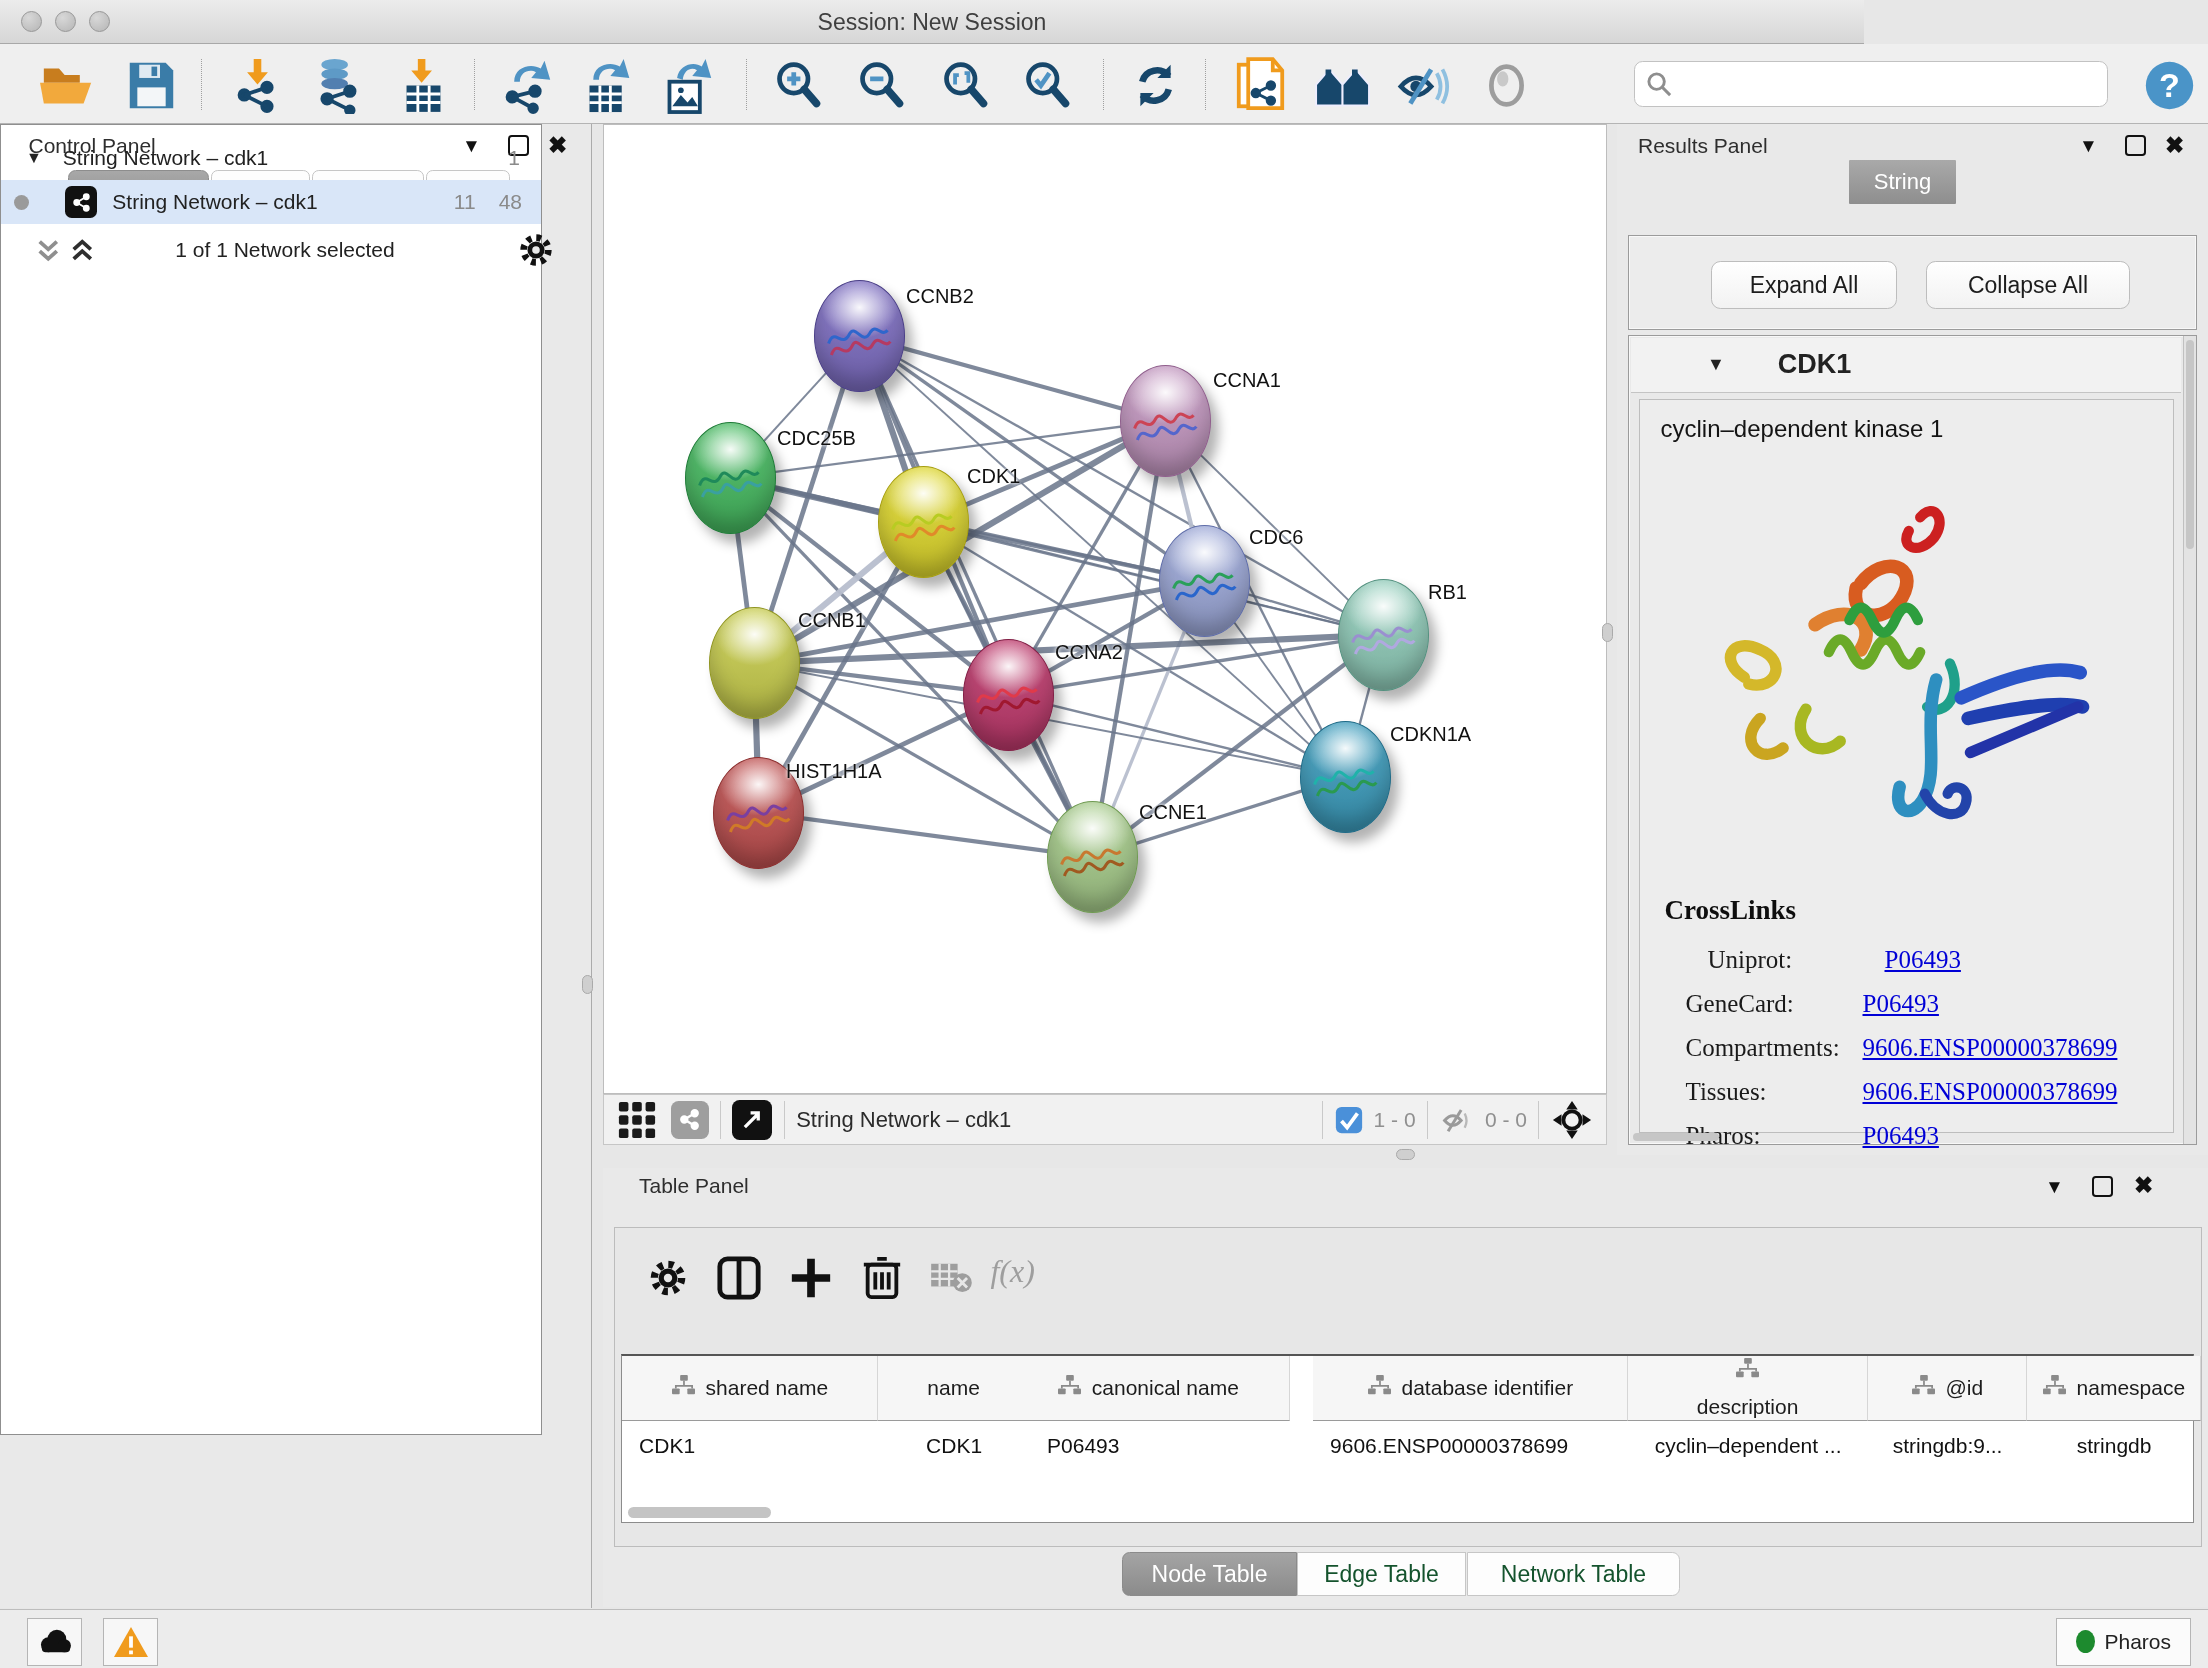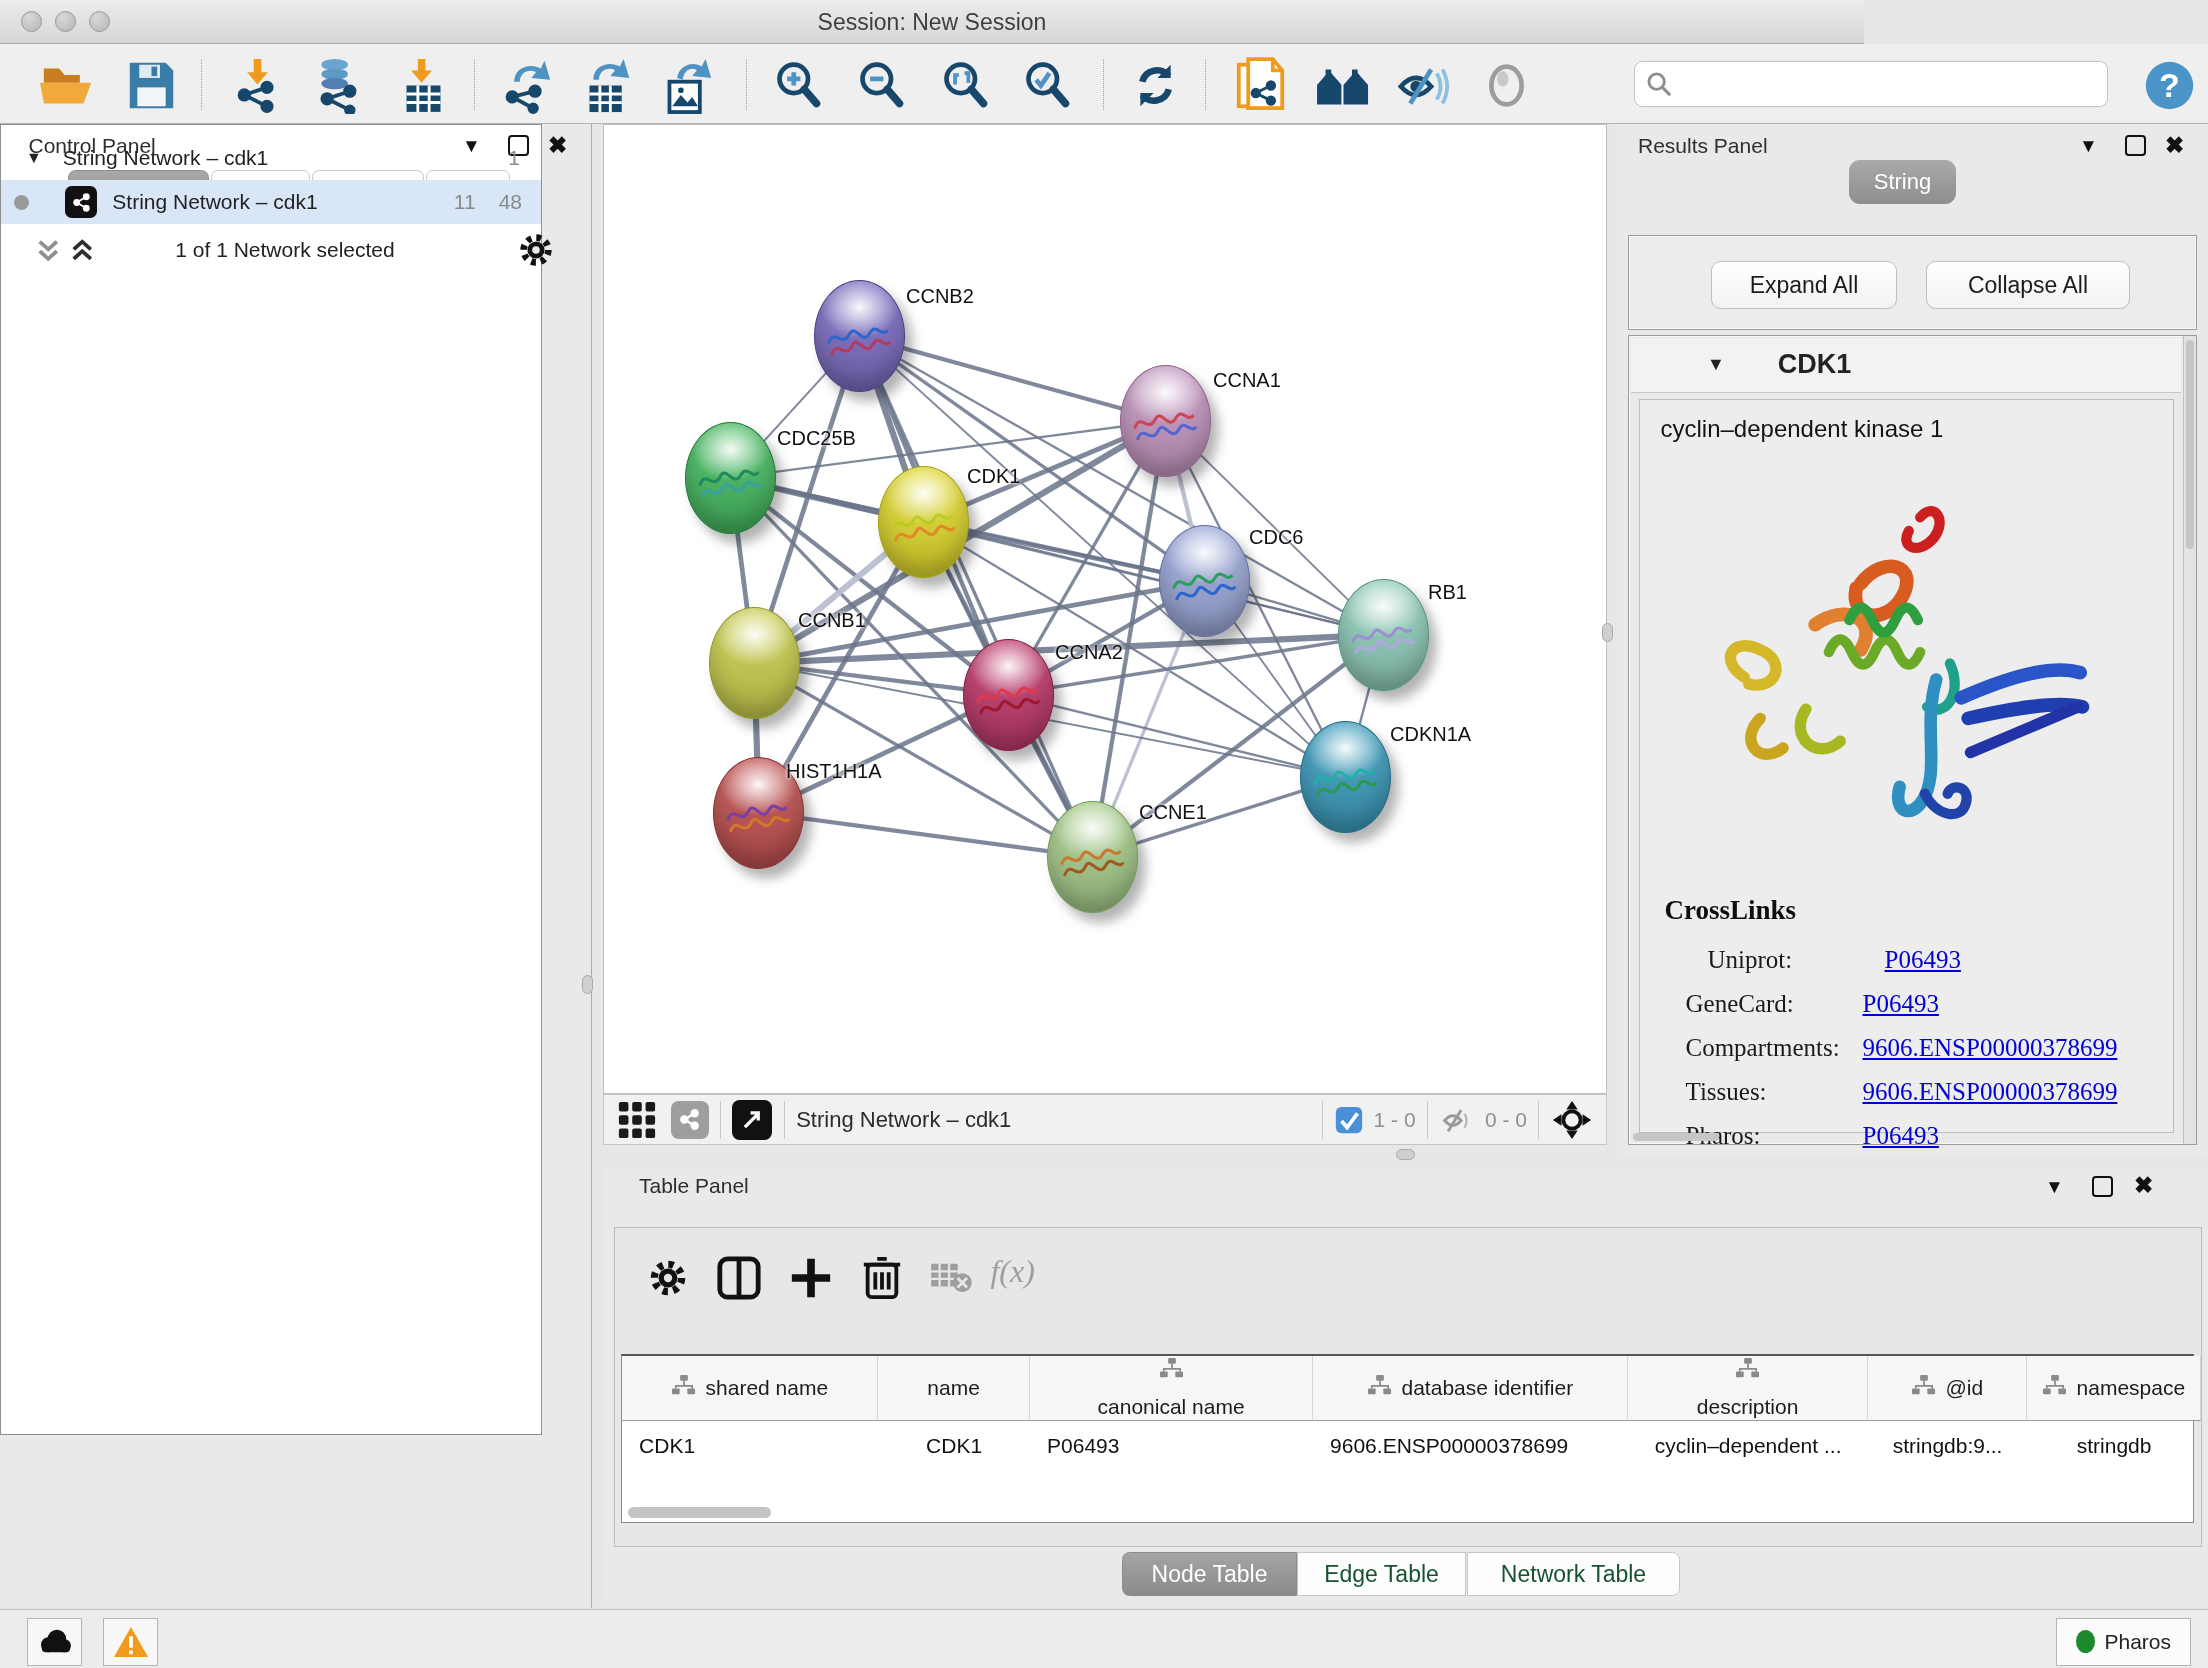--- a/index.html
+++ b/index.html
@@ -40,21 +40,21 @@
   #network-view{left:603px;top:124px;width:1004px;height:970px;background:#fff;border:1px solid #bdbdbd;}
   #nv-status{left:603px;top:1094px;width:1004px;height:51px;background:#f1f1f1;border:1px solid #c6c6c6;
      display:flex;align-items:center;}
   .nvsep{height:38px;border-left:1px solid #c9c9c9;margin:0 11.4px;}
   .node{position:absolute;width:91px;height:112px;border-radius:50%;}
   .node-label{position:absolute;font-size:20px;color:#111;white-space:nowrap;text-shadow:0 0 4.8px #fff,0 0 2.9px #fff;}
   .statnum{font-size:21px;color:#8f8f8f;margin-left:9.5px;}
   
   #results-panel{left:1617px;top:124px;width:592px;height:1031px;background:#e9e9e9;}
   #rp-tab{left:1849px;top:160px;width:107px;height:44px;background:linear-gradient(#a9a9a9,#8e8e8e);
-     color:#fff;font-size:22px;border-radius:11px;display:flex;align-items:center;justify-content:center;}
+     color:#fff;font-size:22px;border-radius:1px;display:flex;align-items:center;justify-content:center;}
   .rp-box{position:absolute;background:#ececec;border:1.9px solid #9b9b9b;box-shadow:inset 0 0 0 1px #f8f8f8;}
   .btn{background:linear-gradient(#ffffff,#f2f2f2);border:1.9px solid #bdbdbd;border-radius:9.5px;
        font-size:23px;color:#1c1c1c;display:flex;align-items:center;justify-content:center;}
   .serif{font-family:"Liberation Serif",serif;}
   .xlink{color:#0000d6;text-decoration:underline;font-size:25px;}
   .xlabel{font-size:25px;color:#1a1a1a;}
   
   #table-panel{left:603px;top:1168px;width:1605px;height:439px;background:#e9e9e9;}
   #tp-inner{position:absolute;left:11.4px;top:59px;width:1588px;height:320px;background:#e7e7e7;border:1px solid #bcbcbc;}
   #tbl{position:absolute;left:5.7px;top:126px;width:1573px;height:169px;background:#fff;border:1px solid #8c8c8c;border-top:2.9px solid #555;}
@@ -597,21 +597,21 @@
                     <rect x="1" y="15" width="8" height="6" rx="1"></rect>
                     <rect x="17" y="15" width="8" height="6" rx="1"></rect>
                   </g>
                   <path d="M13.5 7 v4 M5 15 v-2.5 h17 V15 M13.5 11 v1.5" stroke="#8a8a8a" stroke-width="1.8" fill="none"></path>
                 </svg></span>
               <span>shared name</span>
             </div>
             <div class="th" style="left: 256px; width: 152px;">
               <span>name</span>
             </div>
-            <div class="th" style="left: 408px; width: 283px; flex-direction: column;">
+            <div class="th" style="left: 385px; width: 283px;">
               <span><svg width="25" height="23" viewBox="0 0 26 24">
                   <g fill="#8a8a8a">
                     <rect x="9.5" y="1" width="8" height="6" rx="1"></rect>
                     <rect x="1" y="15" width="8" height="6" rx="1"></rect>
                     <rect x="17" y="15" width="8" height="6" rx="1"></rect>
                   </g>
                   <path d="M13.5 7 v4 M5 15 v-2.5 h17 V15 M13.5 11 v1.5" stroke="#8a8a8a" stroke-width="1.8" fill="none"></path>
                 </svg></span>
               <span>canonical name</span>
             </div>

